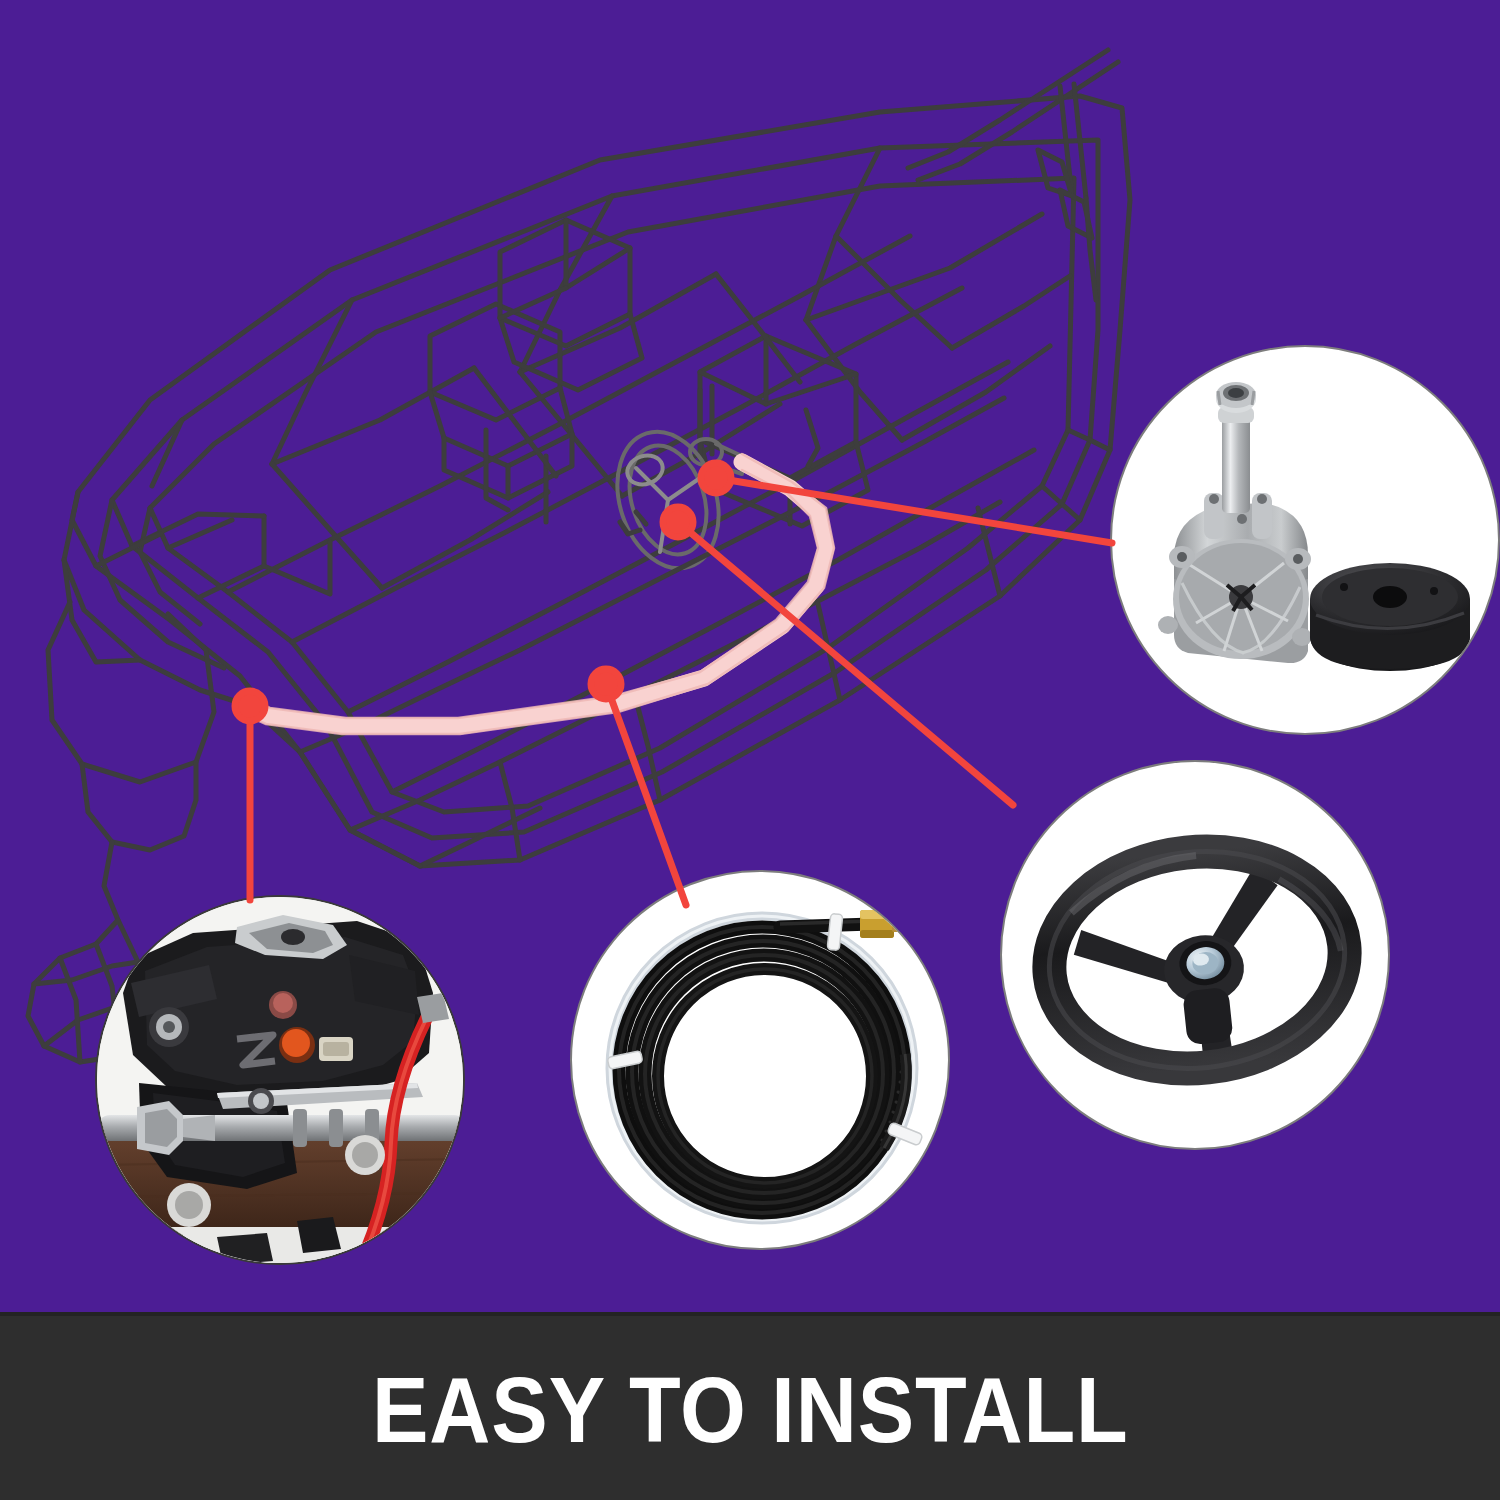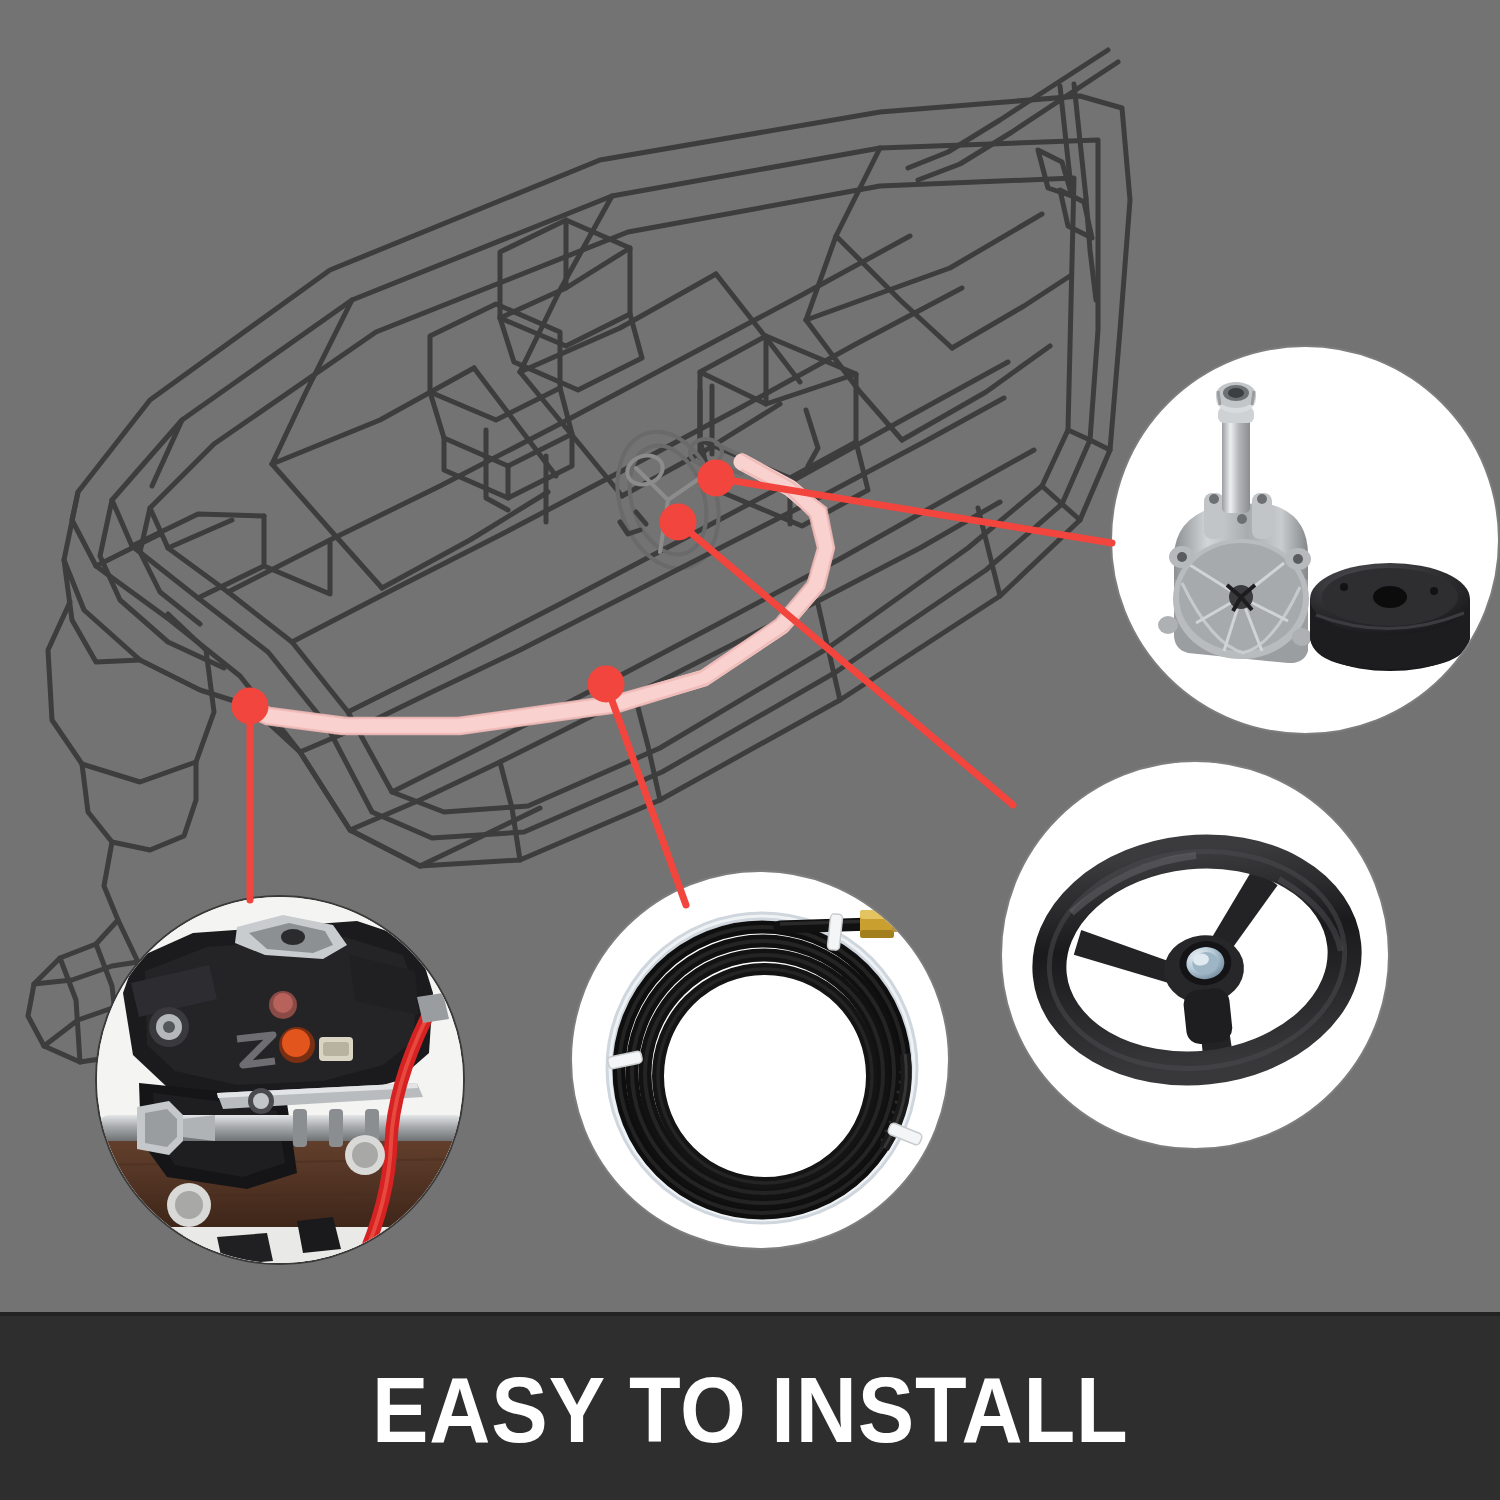--- a/index.html
+++ b/index.html
@@ -1,17 +1,17 @@
 <!DOCTYPE html>
 <html><head>
 <meta charset="utf-8">
 <style>
   html,body{margin:0;padding:0;background:#fff;}
   body{width:1500px;height:1500px;font-family:"Liberation Sans",sans-serif;overflow:hidden;}
-  #stage{position:relative;width:1500px;height:1500px;background:#737373;overflow:hidden;}
+  #stage{position:relative;width:1500px;height:1500px;background:#4c1d95;overflow:hidden;}
 
   
   #illustration{position:absolute;left:0;top:0;width:1500px;height:1320px;}
 
   
   .detail-circle{
     position:absolute;border-radius:50%;
     border:2px solid #7d7d7d;background:#ffffff;
     overflow:hidden;box-sizing:border-box;
   }

